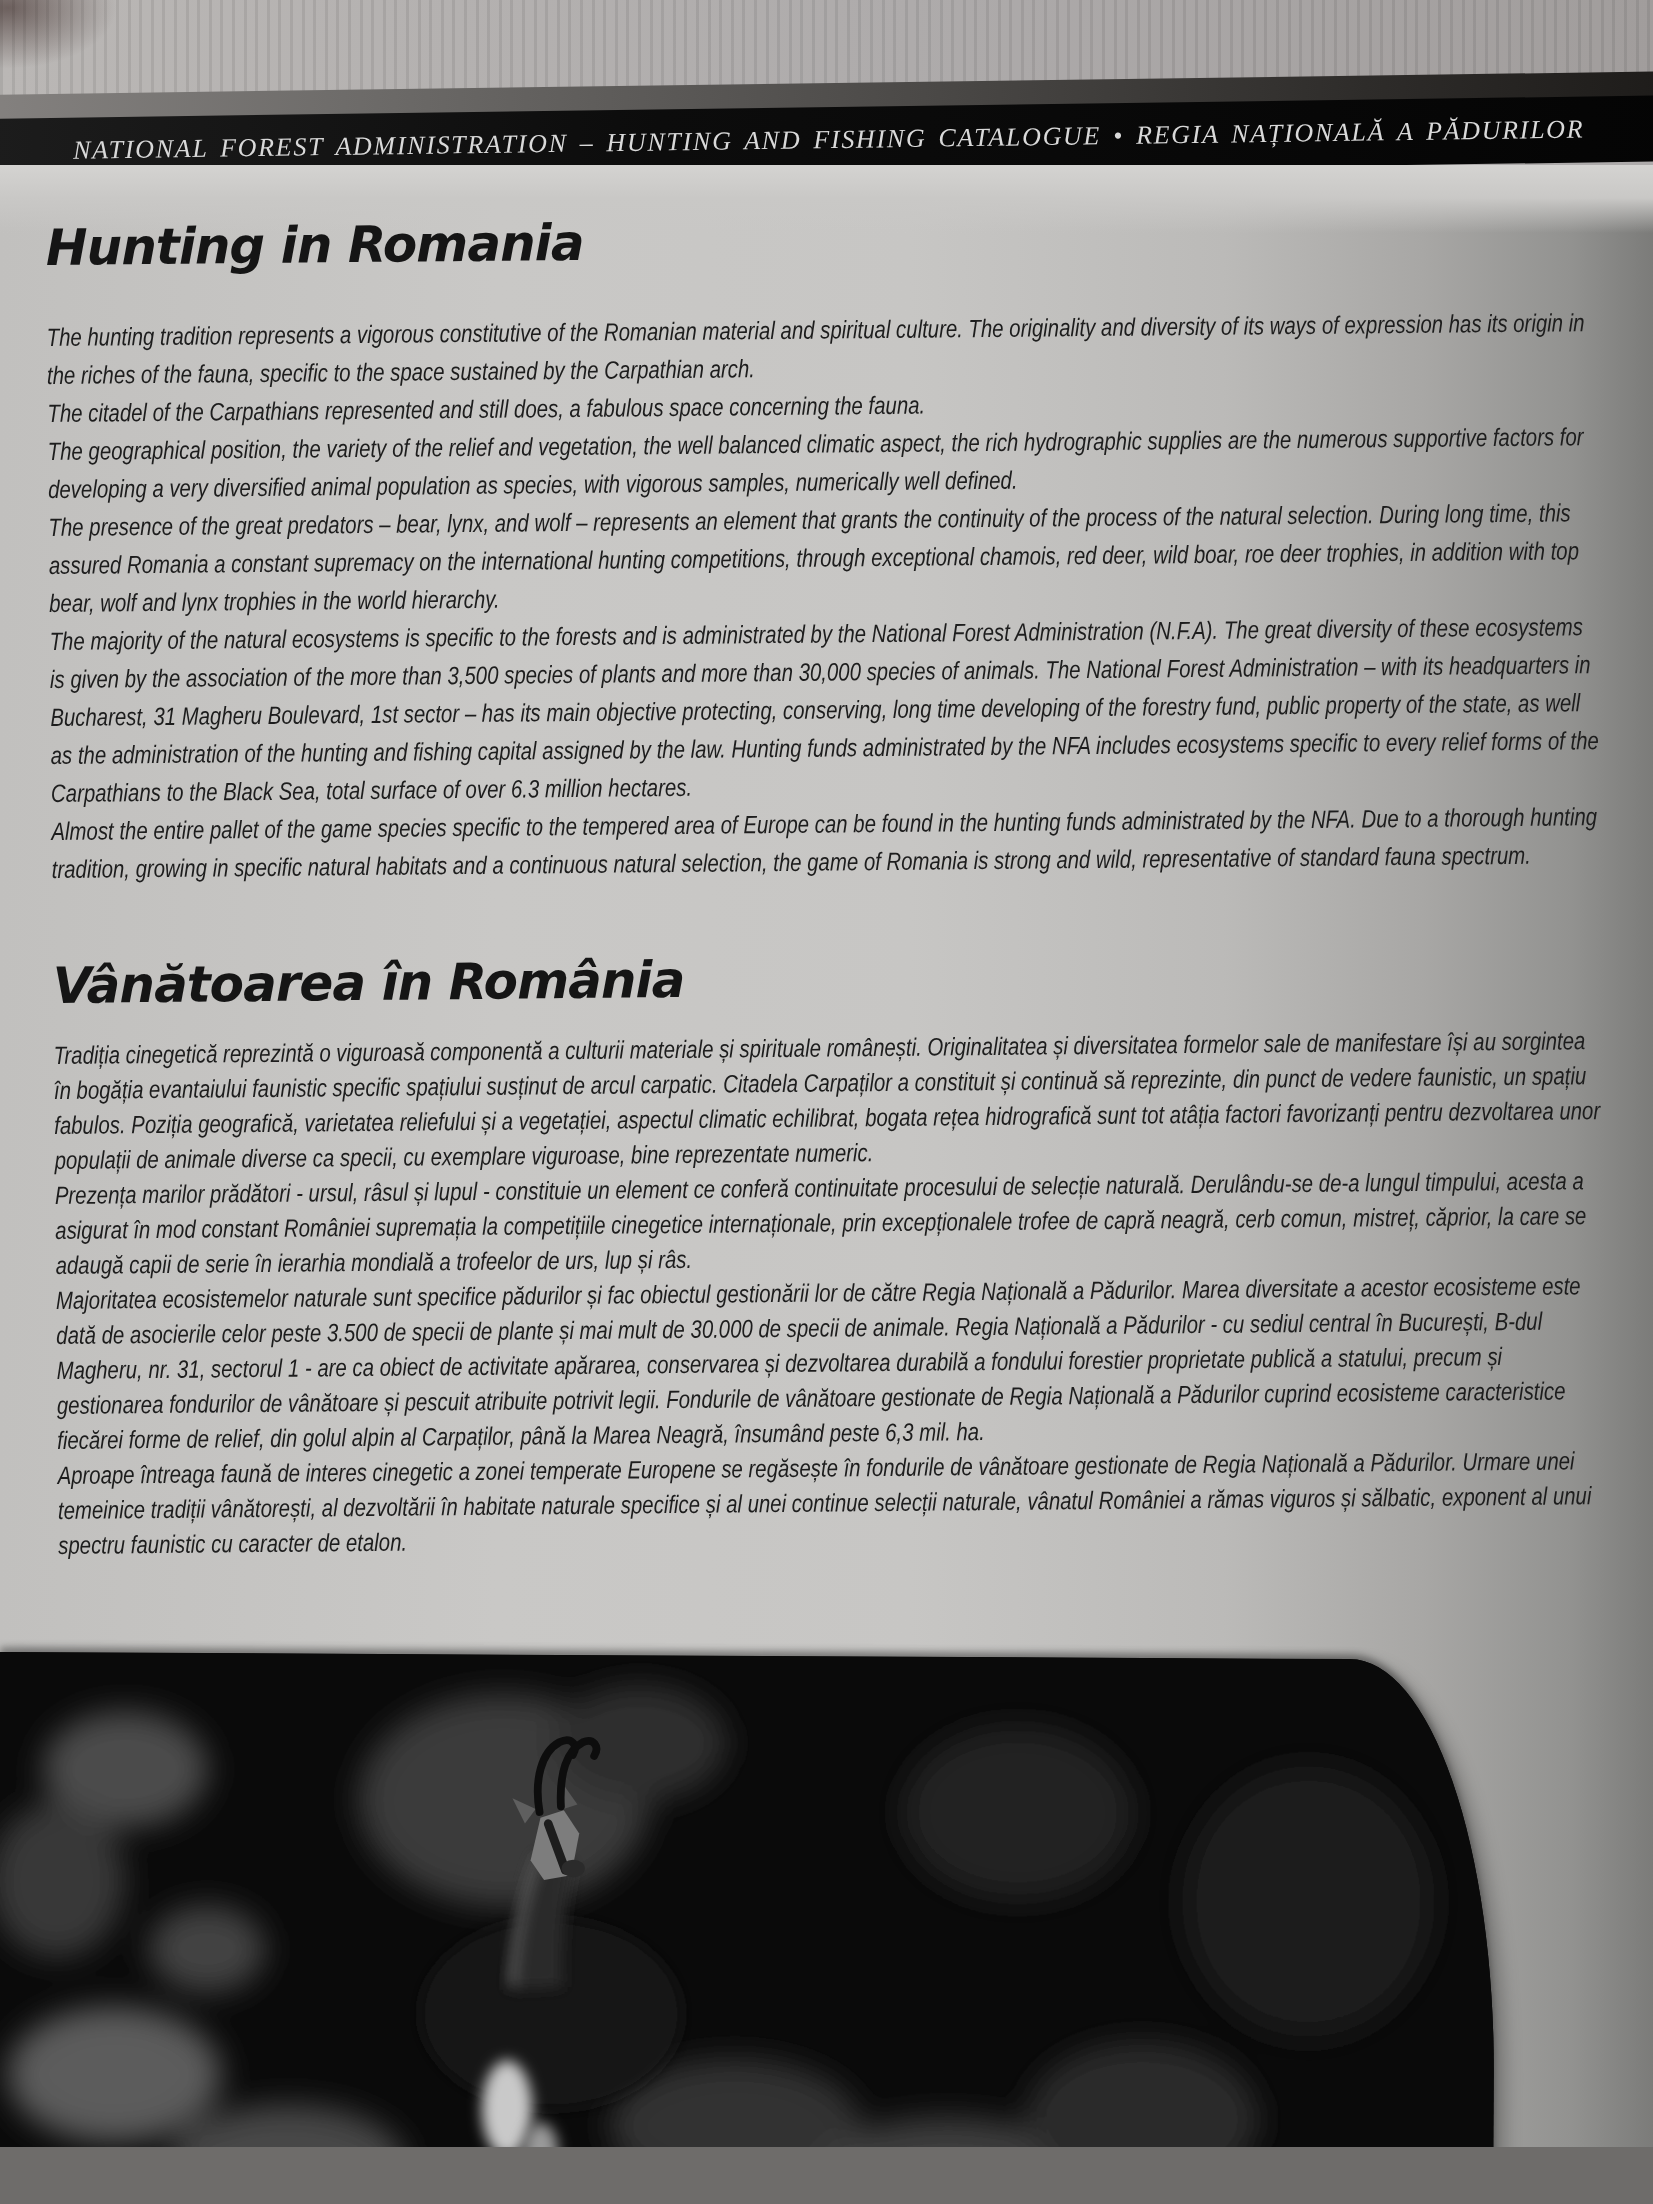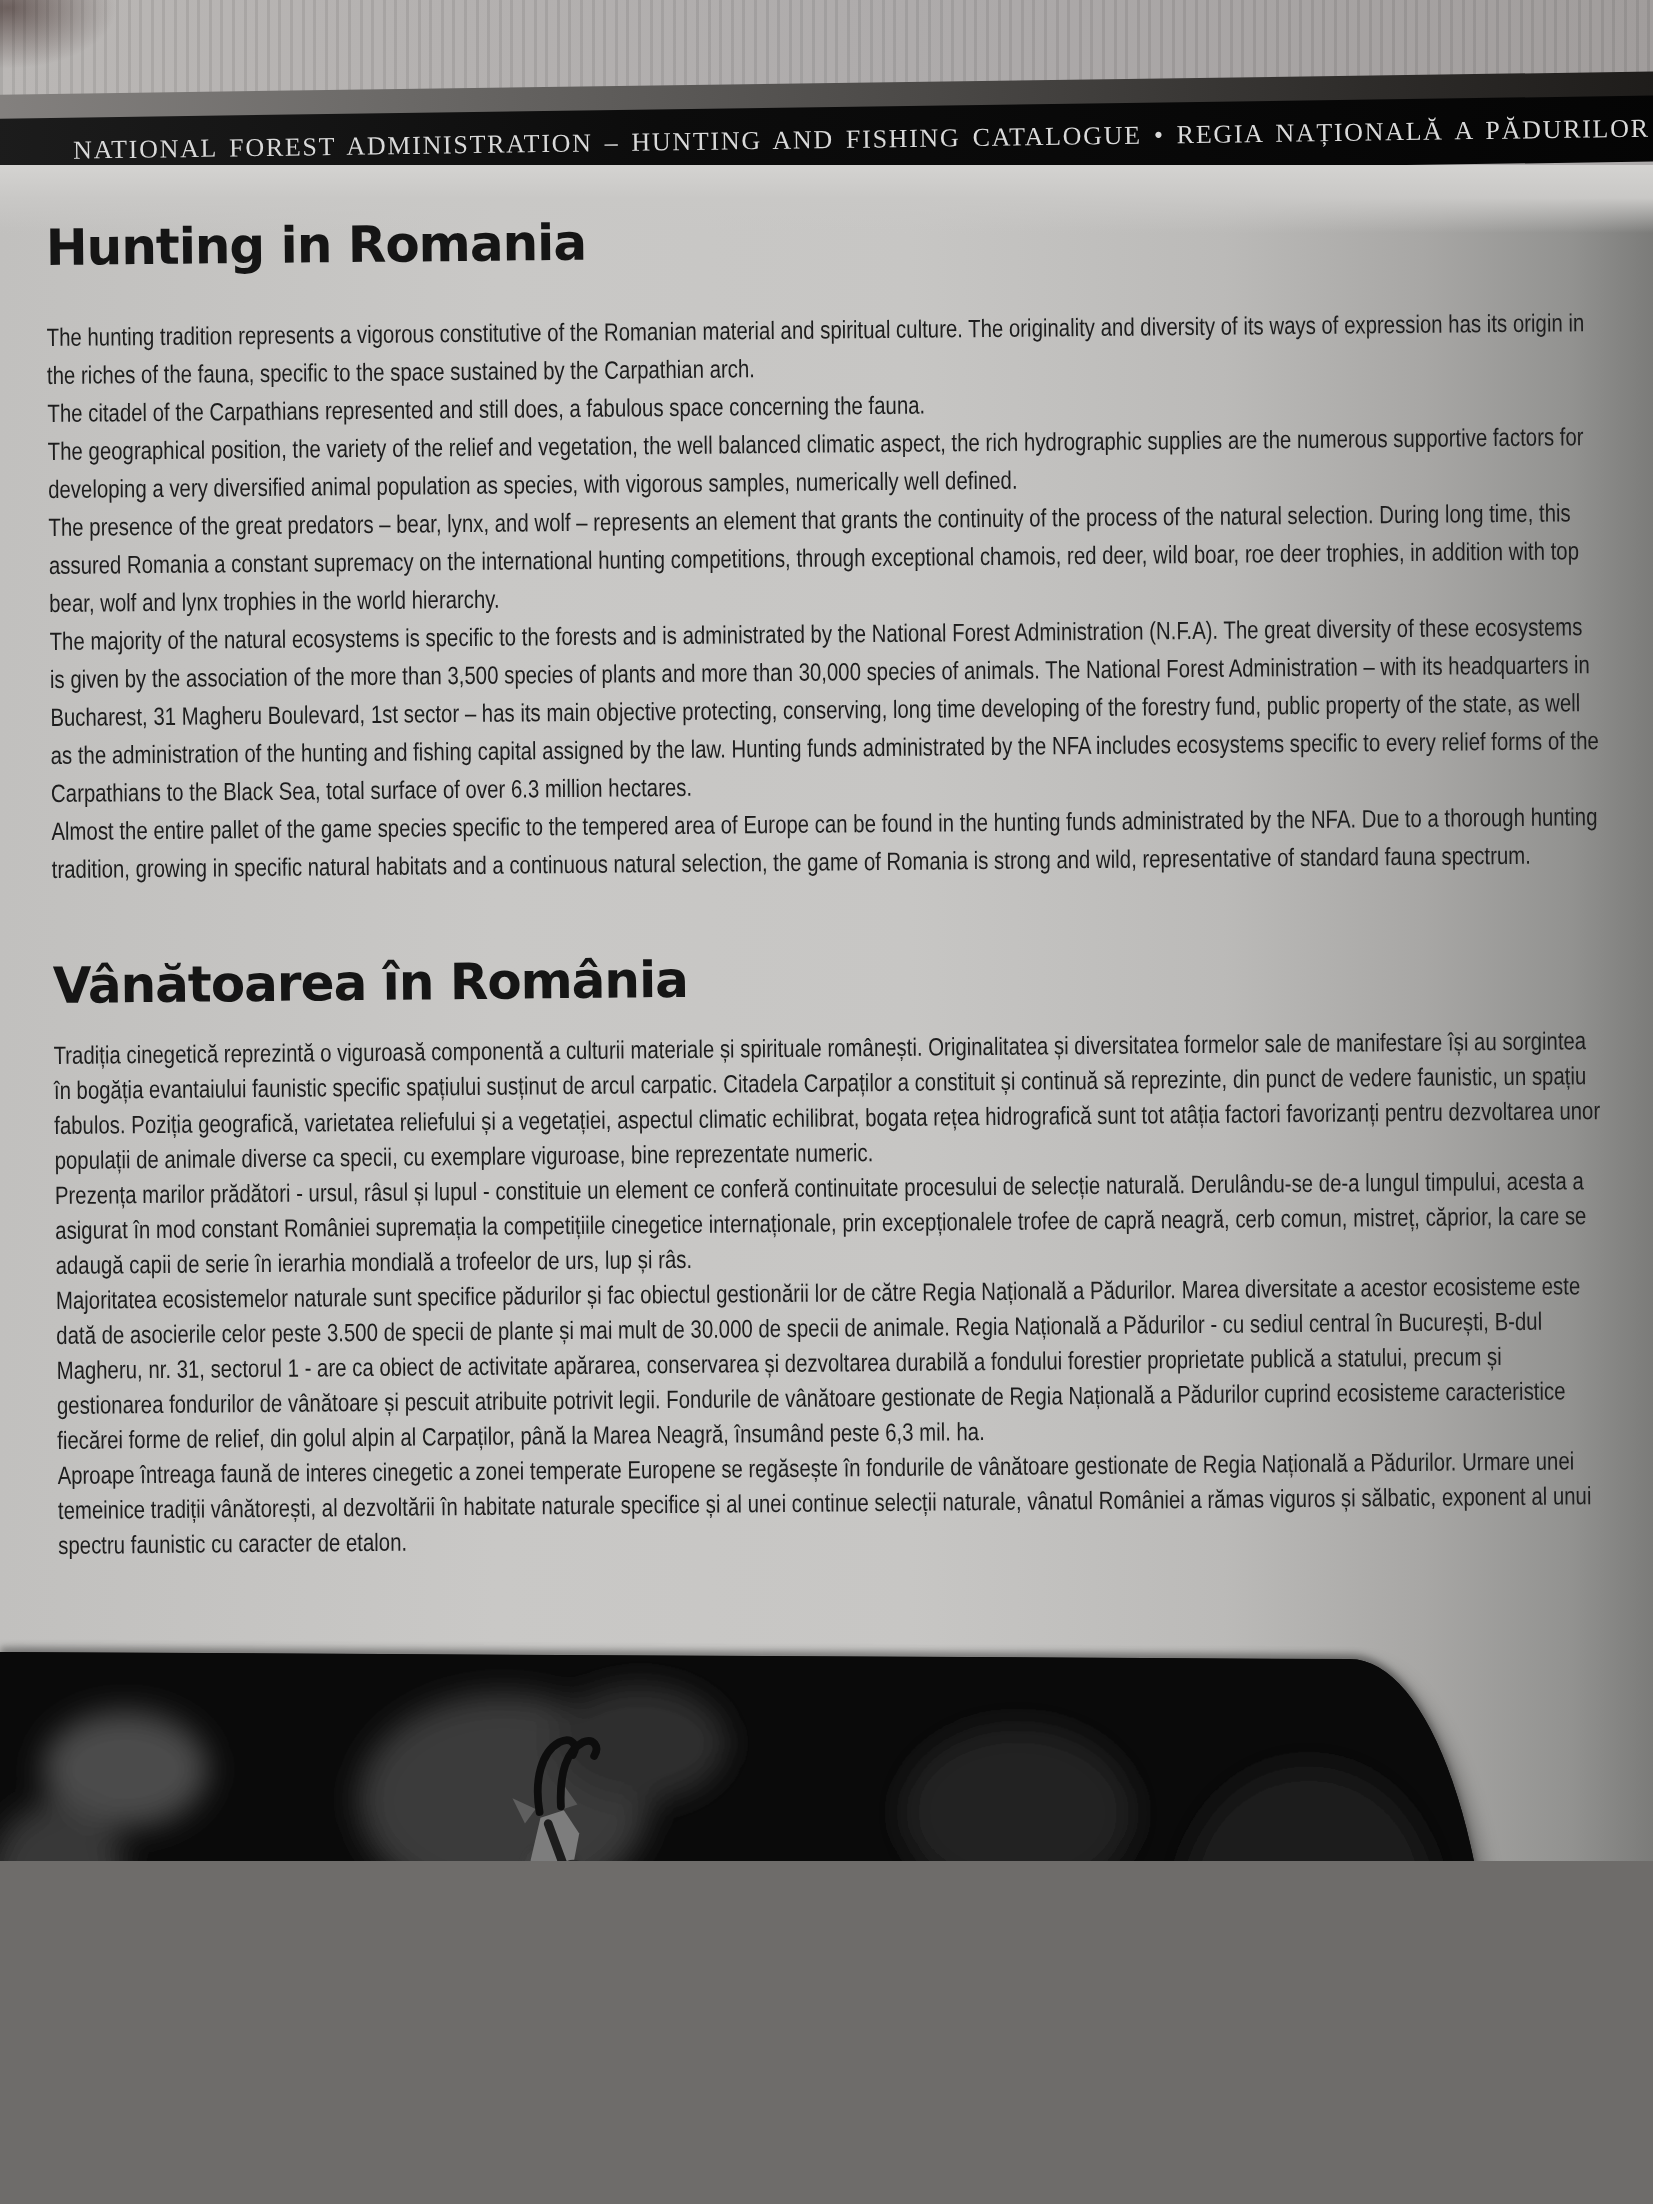--- a/index.html
+++ b/index.html
@@ -1,18 +1,18 @@
 <!DOCTYPE html>
 <html><head>
 <meta charset="utf-8">
 <style>
   html,body { margin:0; padding:0; background:#6e6c6a; }
   .scene {
-    position:relative; width:1654px; height:1861px; overflow:hidden;
-    background:#aeabab; font-family:"Liberation Sans", sans-serif;
+    position:relative; width:1654px; height:2147px; overflow:hidden;
+    background:#aeabab; font-family:"Liberation Sans", sans-serif;font-style:italic;
   }
   
   .wall {
     position:absolute; top:0; left:0; width:100%; height:155px;
     background:
       radial-gradient(155px 87px at 7.8px 7.8px, rgba(45,25,22,.55), rgba(45,25,22,0) 70%),
       repeating-linear-gradient(90deg, rgba(0,0,0,.08) 0 2.9px, rgba(0,0,0,0) 2.9px 11.6px),
       linear-gradient(to right, #bab7b5, #aeabab 55%, #a19d9c);
   }
   

